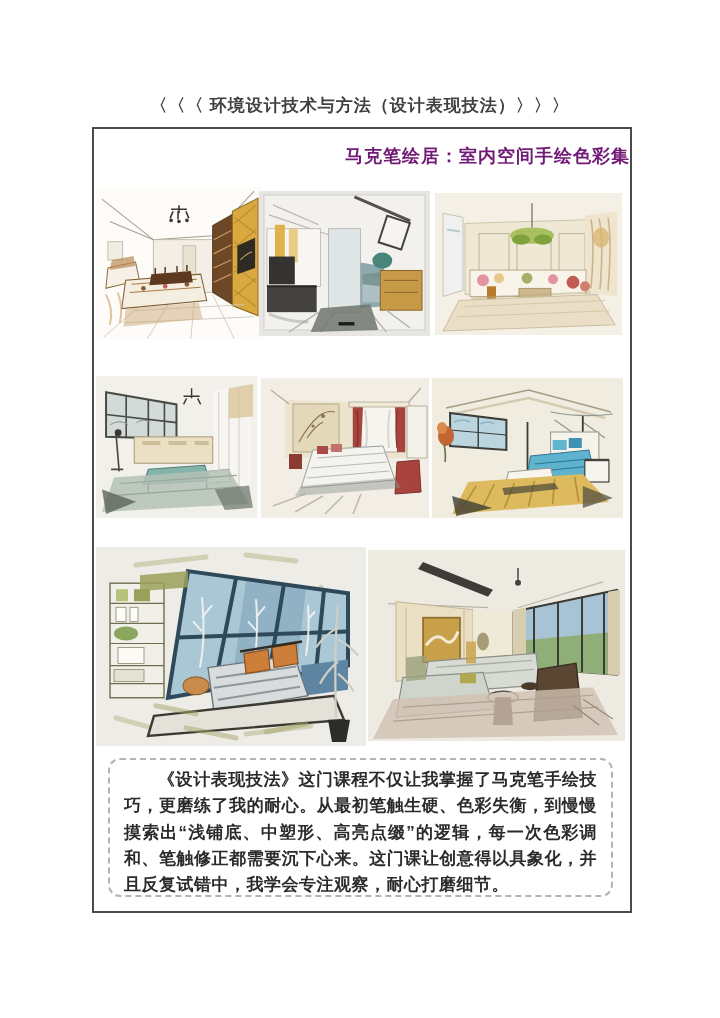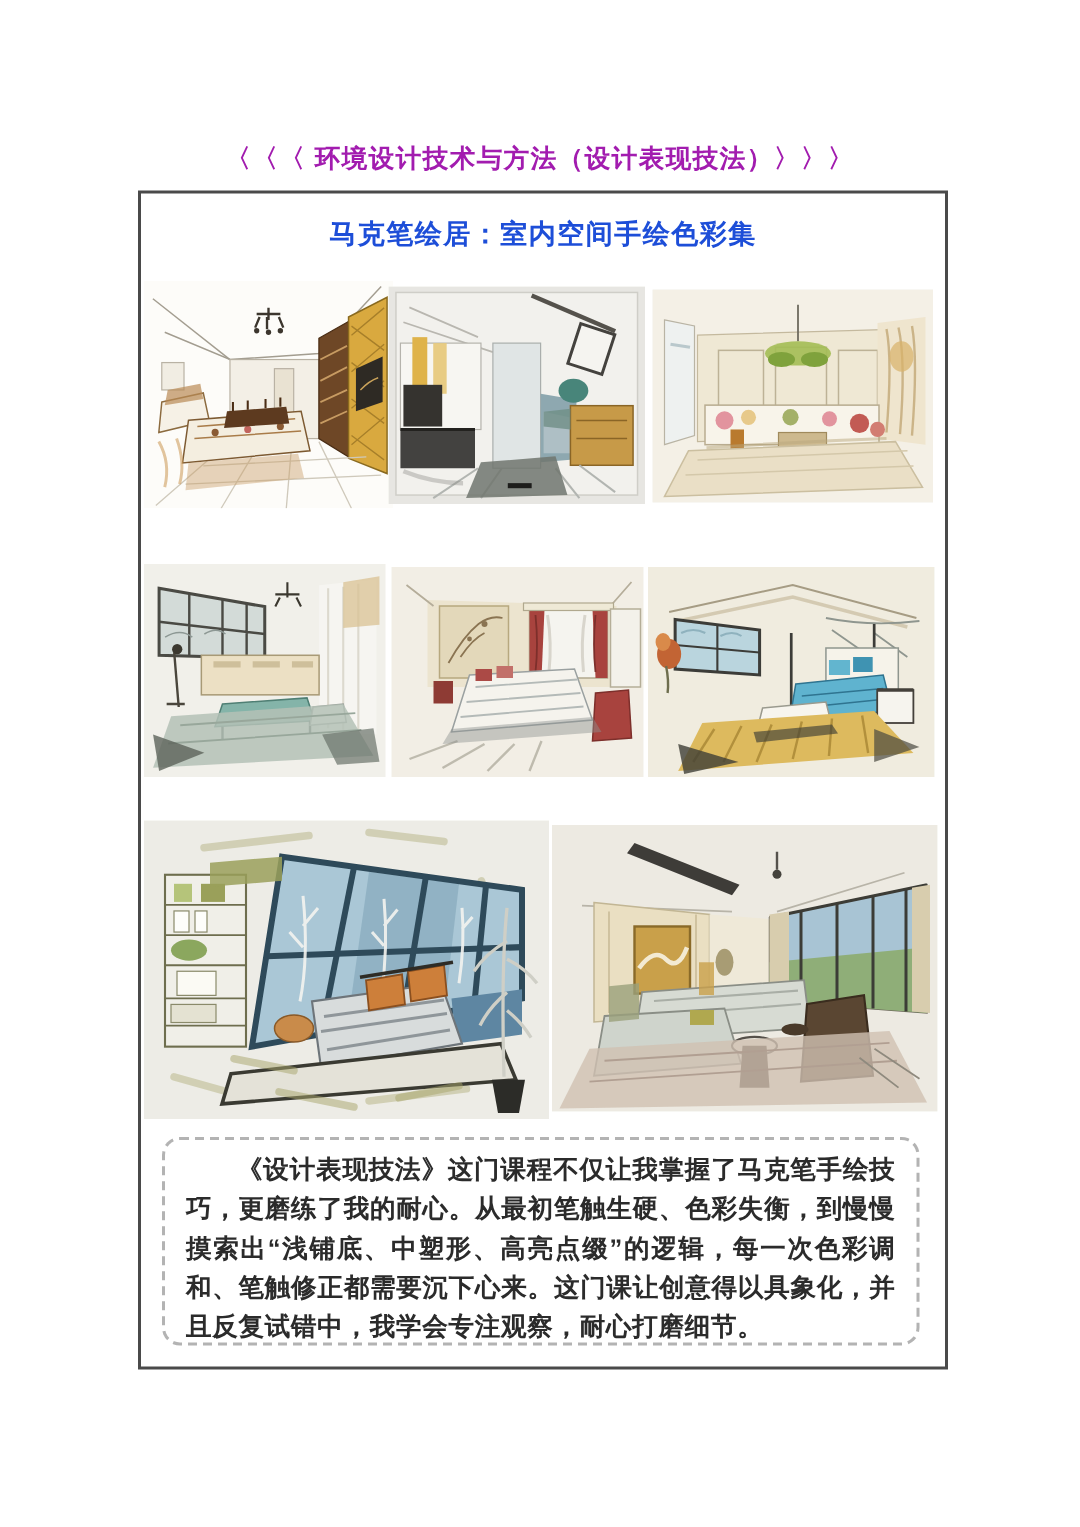--- a/index.html
+++ b/index.html
@@ -1,27 +1,27 @@
 <!DOCTYPE html>
 <html><head>
 <meta charset="utf-8">
 <style>
   * { margin:0; padding:0; box-sizing:border-box; }
   html,body { width:720px; height:1018px; background:#ffffff; overflow:hidden;
               font-family:"Liberation Sans","DejaVu Sans",sans-serif; }
   .page { position:relative; width:720px; height:1018px; background:#ffffff; }
 
   .doc-title { position:absolute; top:94px; left:0; width:720px; text-align:center;
-               font-size:17px; font-weight:700; color:#a21caf; letter-spacing:1px; }
+               font-size:17px; font-weight:700; color:#404040; letter-spacing:1px; }
 
   .card { position:absolute; left:92px; top:127px; width:540px; height:786px;
           border:2px solid #4a4a4a; background:#ffffff; }
 
-  .card-heading { position:absolute; top:15px; left:0; width:100%; text-align:center;
-                  font-size:18px; font-weight:700; color:#1d4ed8; letter-spacing:1px; }
+  .card-heading { position:absolute; top:15px; left:0; width:100%; text-align:right;
+                  font-size:18px; font-weight:700; color:#701a75; letter-spacing:1px; }
 
   figure.sk { position:absolute; overflow:hidden; background:#f2f1ec; }
   figure.sk svg { display:block; width:100%; height:100%; }
   #sk1 { left:2px;  top:58px;  width:166px; height:152px; background:#fff; }
   #sk2 { left:165px; top:62px; width:171px; height:145px; }
   #sk3 { left:341px; top:64px; width:187px; height:142px; }
   #sk4 { left:2px;  top:247px; width:161px; height:142px; }
   #sk5 { left:167px; top:249px; width:168px; height:140px; }
   #sk6 { left:338px; top:249px; width:191px; height:140px; }
   #sk7 { left:2px;  top:418px; width:270px; height:199px; }

